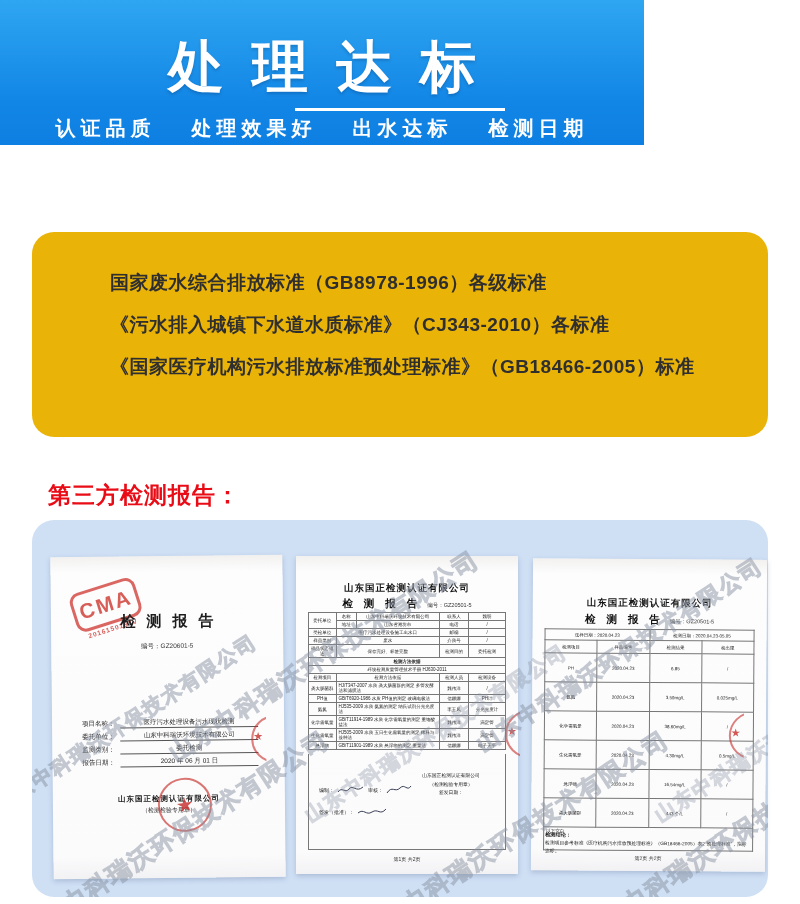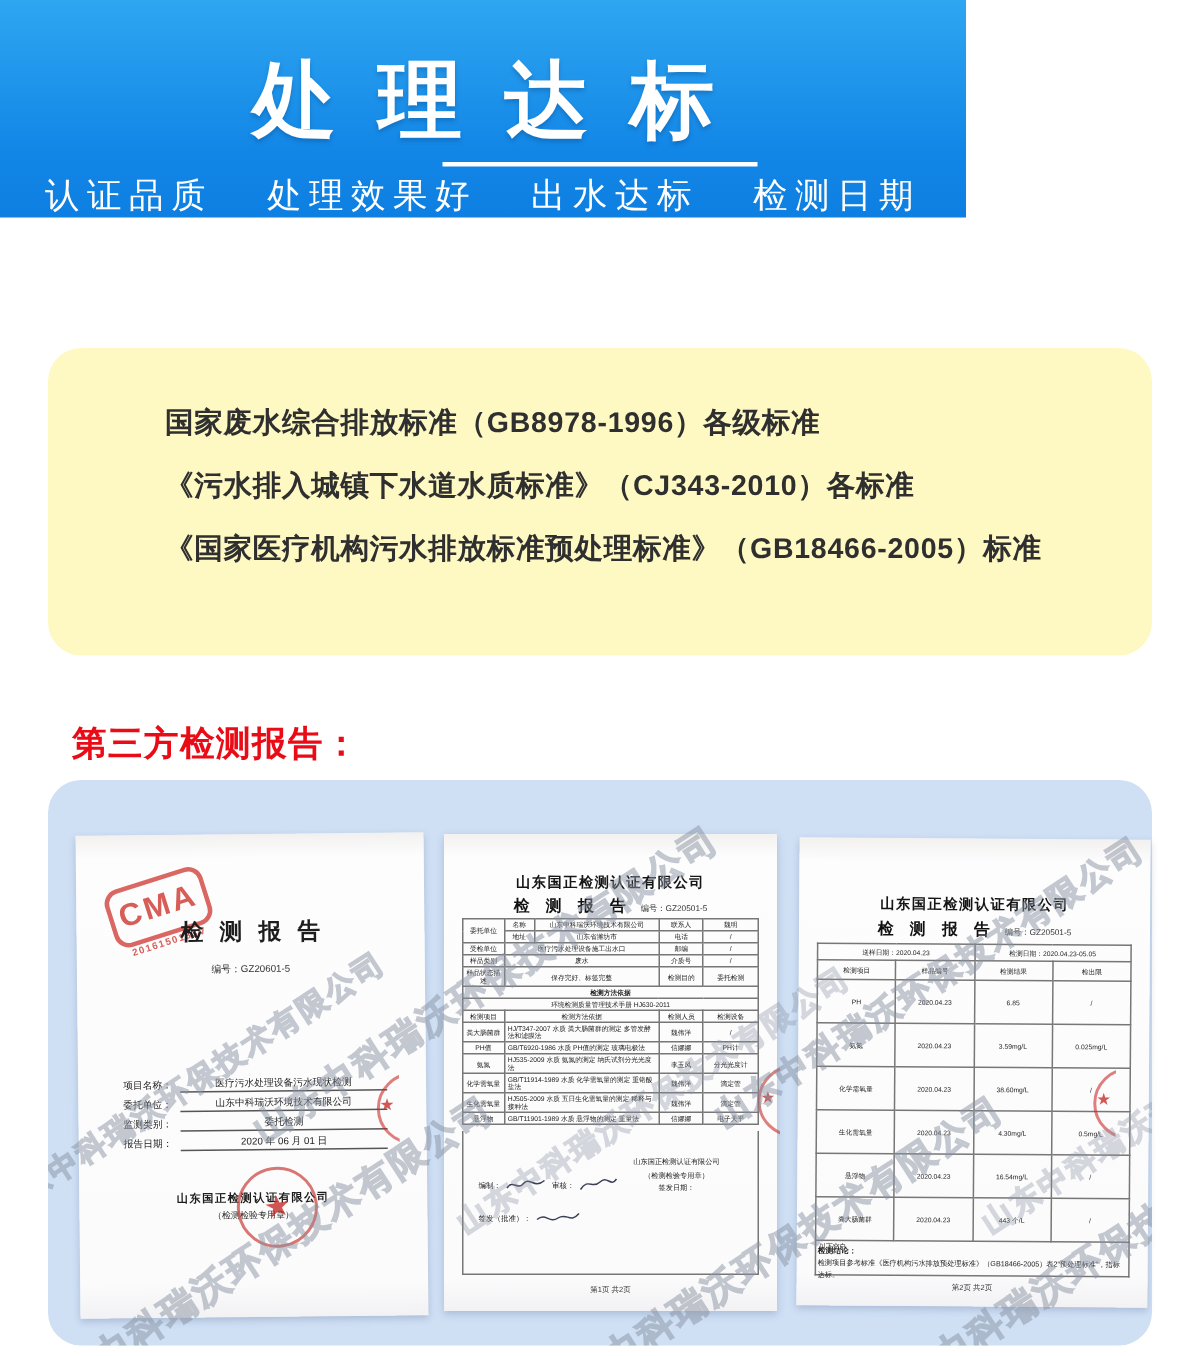--- a/index.html
+++ b/index.html
@@ -7,30 +7,30 @@
   .page{position:relative;width:800px;height:904px;margin:0 auto;background:#fff;overflow:hidden;}
 
   
   .banner{position:absolute;left:0;top:0;width:644px;height:145px;
     background:linear-gradient(180deg,#2fa6f1 0%,#1286e6 70%,#0d7fe2 100%);}
   .banner-title{position:absolute;left:0;top:30px;width:100%;text-align:center;
     color:#fff;font-size:56px;font-weight:800;letter-spacing:28px;text-indent:28px;
     text-shadow:0 2px 3px rgba(0,40,90,.25);}
   .banner-underline{position:absolute;left:295px;top:108px;width:210px;height:3px;background:#fff;}
   .banner-feats{position:absolute;left:0;top:115px;width:100%;display:flex;justify-content:center;gap:36px;}
-  .feat{color:#fff;font-size:23px;font-weight:400;letter-spacing:5px;}
+  .feat{color:#fff;font-size:20px;font-weight:700;letter-spacing:5px;}
 
   
   .sec-head{position:absolute;left:48px;color:#e90b15;font-size:23px;font-weight:800;letter-spacing:1px;}
   .sec-head.h1{top:190px;}
   .sec-head.h2{top:480px;}
 
   
   .std-box{position:absolute;left:32px;top:232px;width:736px;height:205px;border-radius:22px;
-    background:#fef9c3;box-sizing:border-box;padding:30px 0 0 78px;}
+    background:#eab308;box-sizing:border-box;padding:30px 0 0 78px;}
   .std-line{height:42px;line-height:42px;color:#2f2f2f;font-size:19px;font-weight:600;letter-spacing:.5px;}
 
   
   .rep-box{position:absolute;left:32px;top:520px;width:736px;height:377px;border-radius:22px;
     background:#cfe0f5;}
   .doc{position:absolute;background:linear-gradient(180deg,#f2f1ef 0%,#fdfdfe 5%,#fbfbfc 93%,#f2f2f4 100%);
     box-shadow:0 2px 5px rgba(60,80,120,.25);z-index:1;}
   .doc1{left:20px;top:36px;width:232px;height:322px;transform:rotate(-.6deg);}
   .doc2{left:264px;top:36px;width:222px;height:318px;}
   .doc3{left:500px;top:39px;width:234px;height:312px;transform:rotate(.4deg);}

